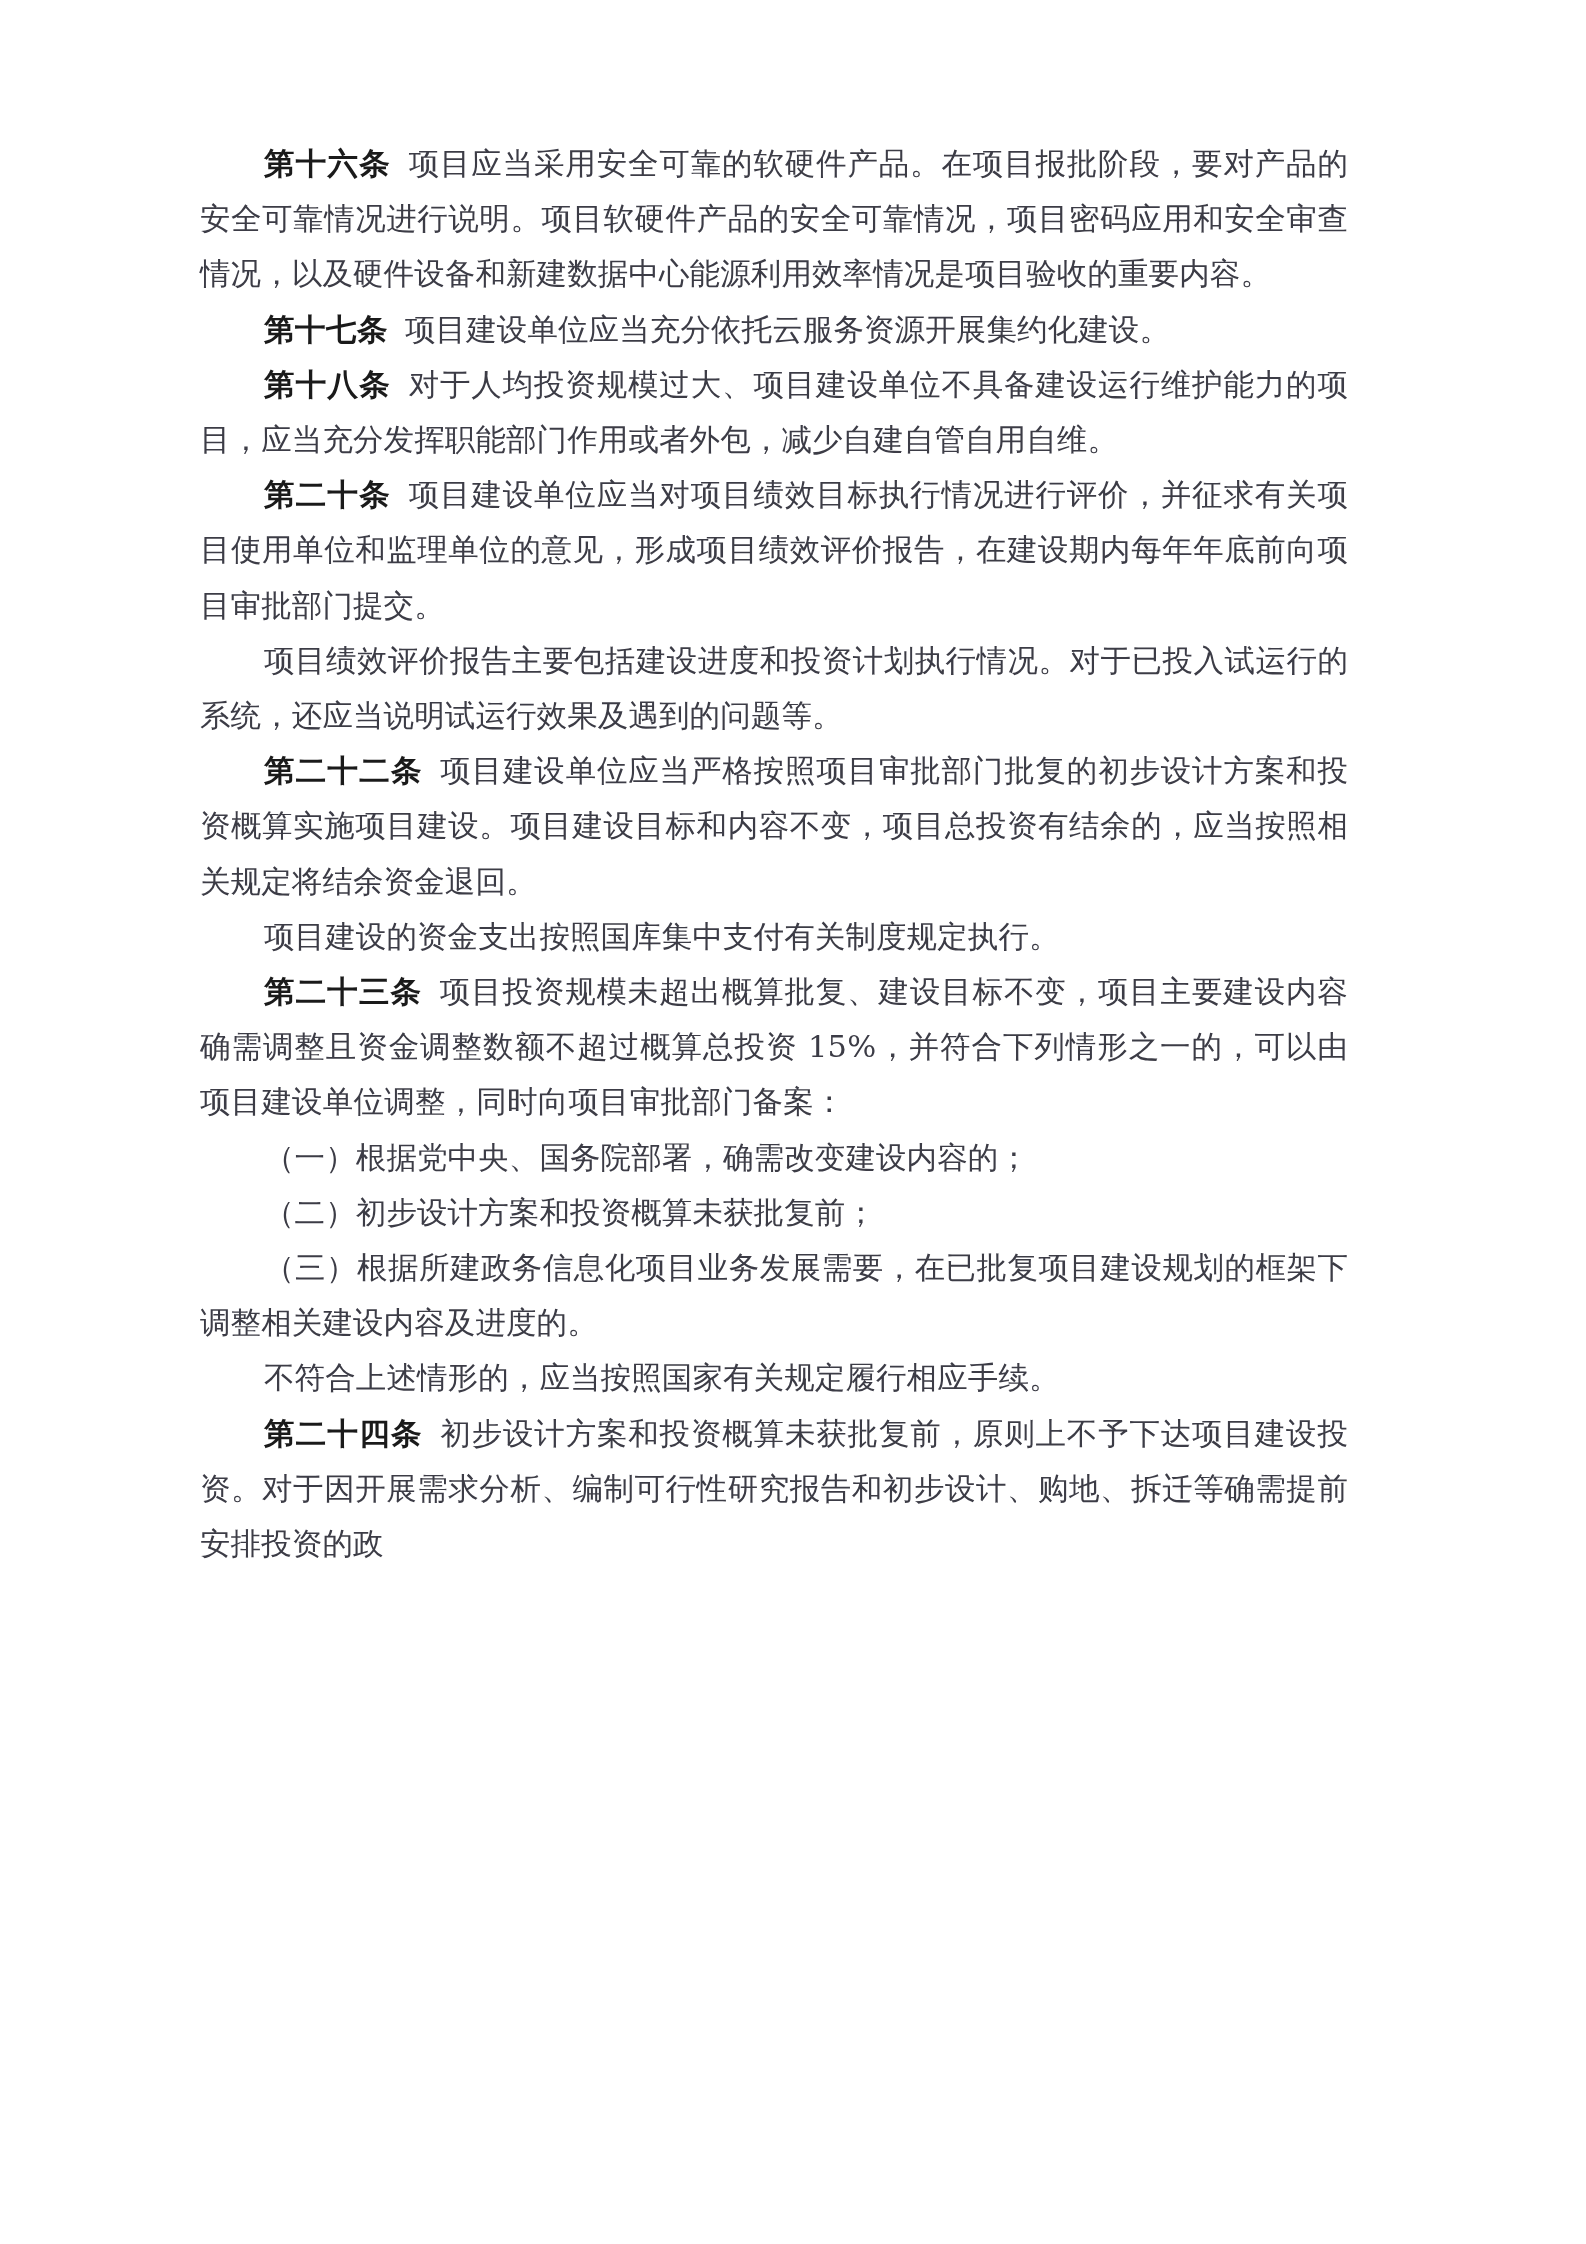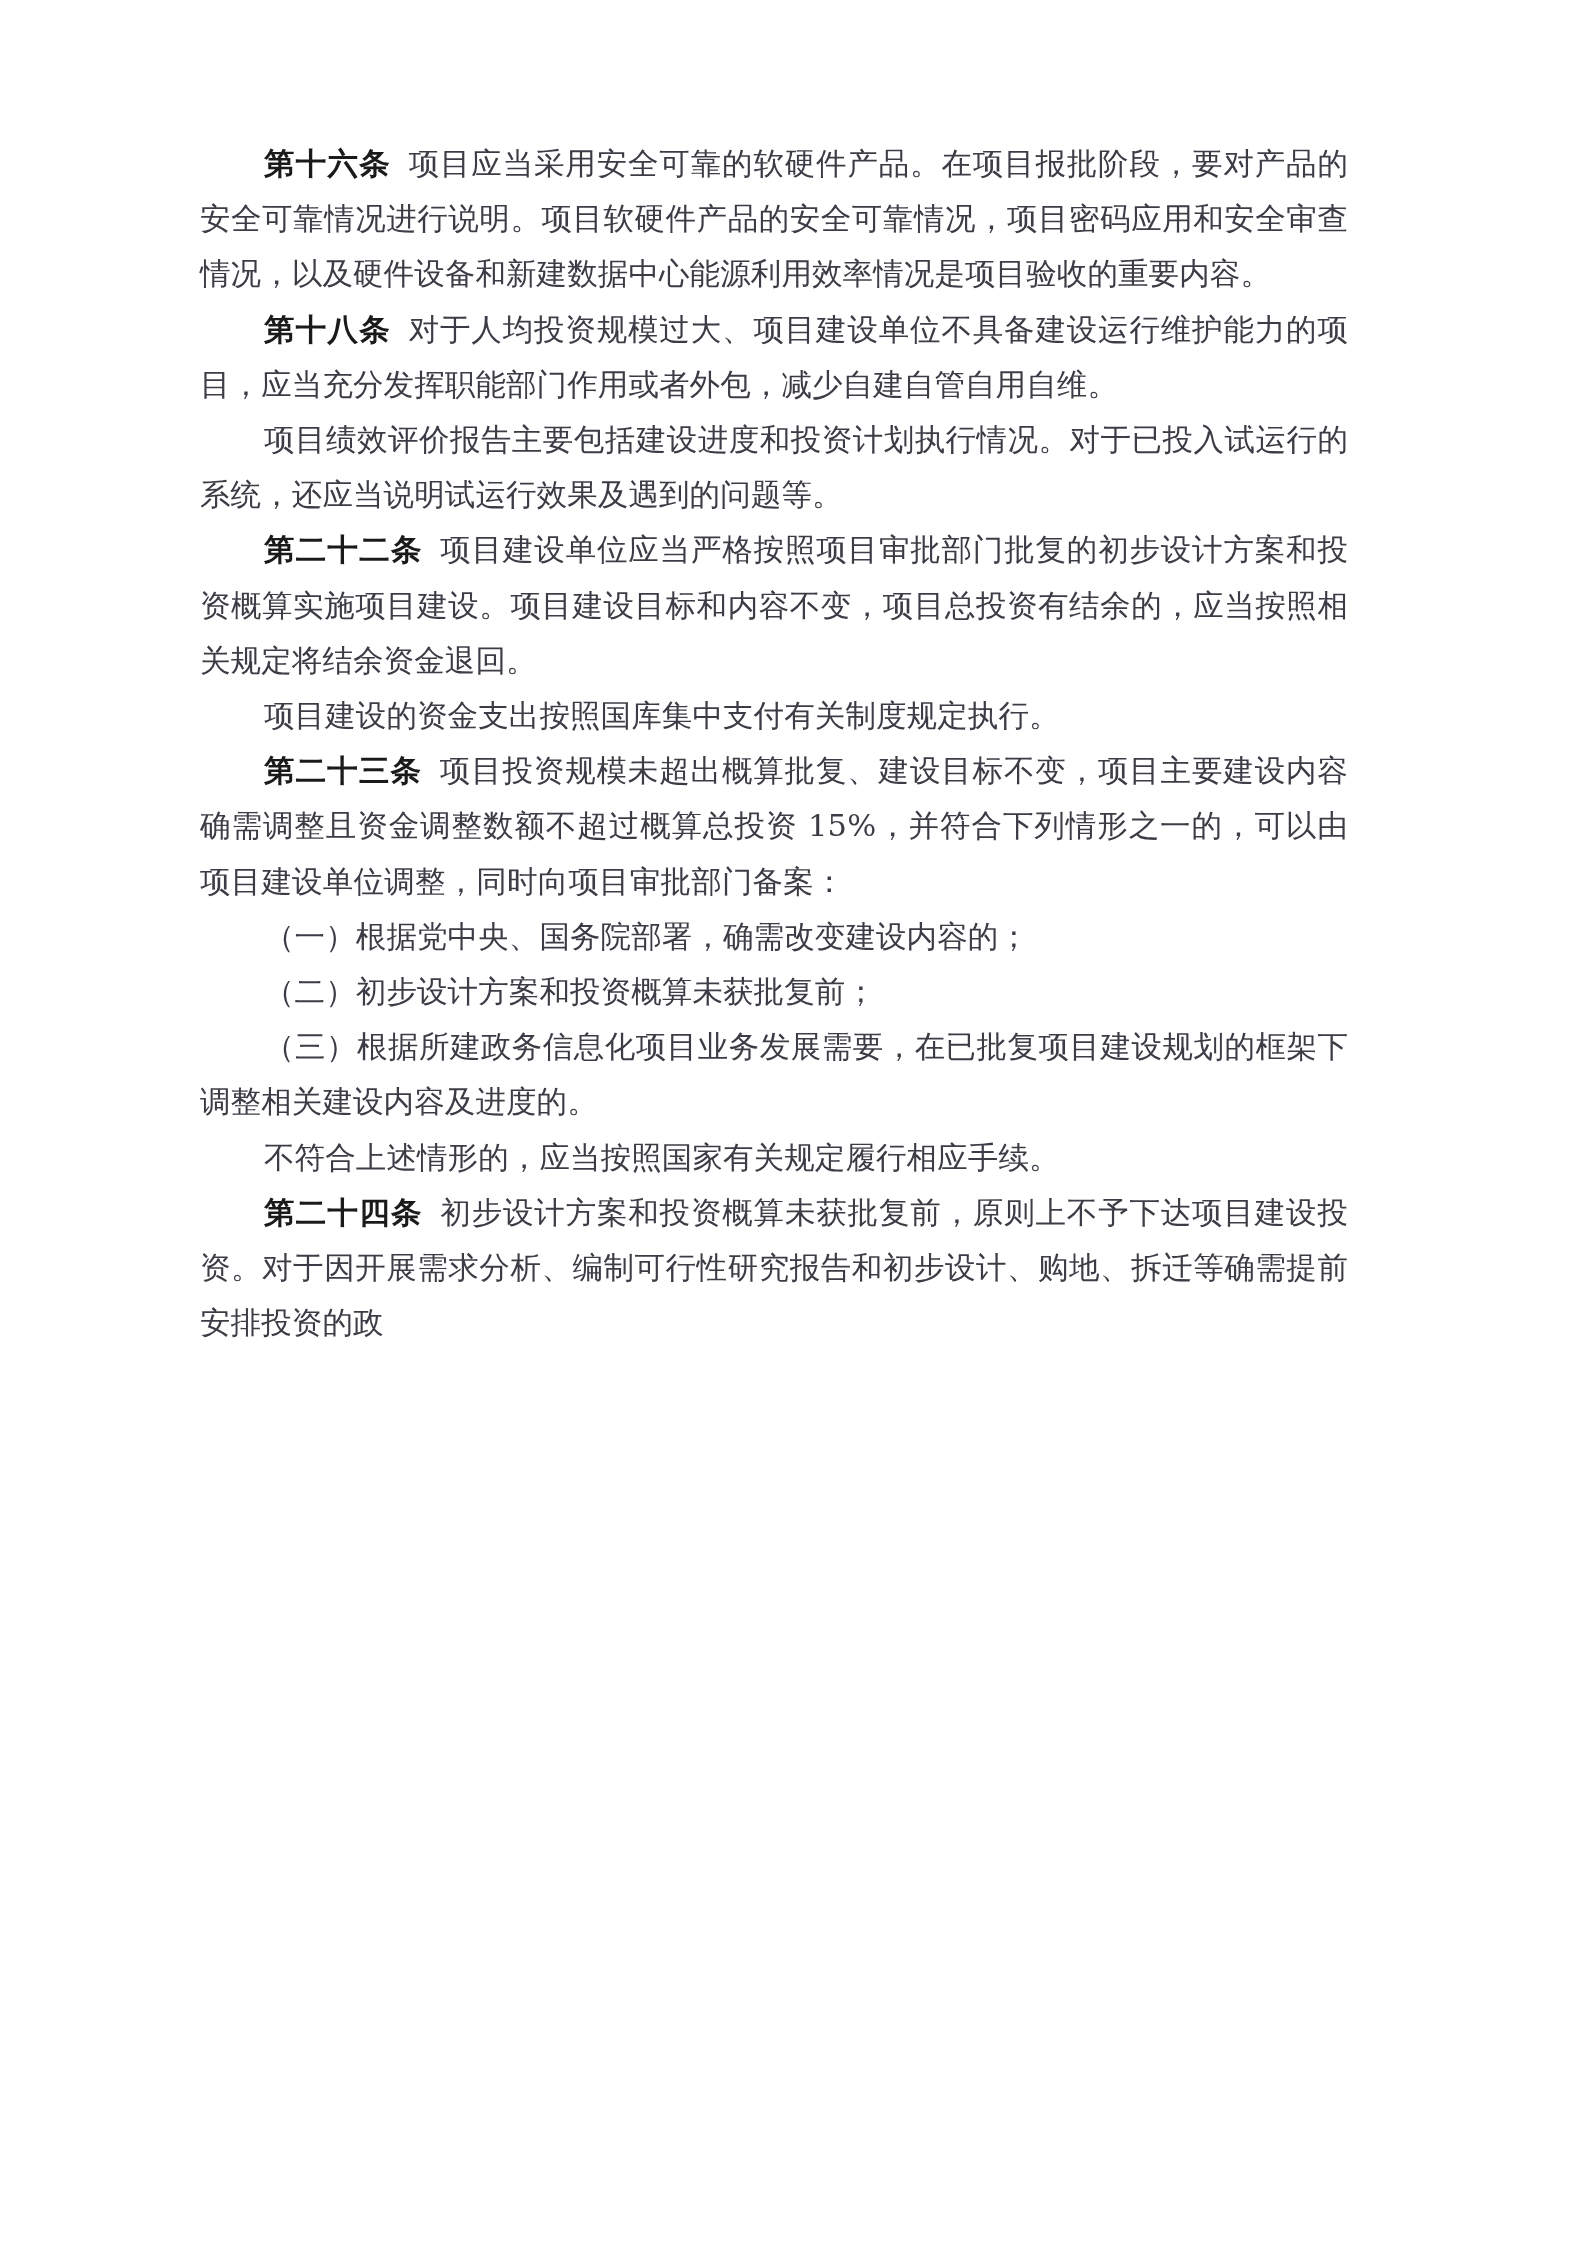--- a/index.html
+++ b/index.html
@@ -57,24 +57,26 @@
   }
 </style>
 </head>
 <body>
 
 <div id="page">
   <div id="doc-body">
 
     <p class="para"><span class="article-label">第十六条</span><span class="article-gap"></span><span>项目应当采用安全可靠的软硬件产品。在项目报批阶段，要对产品的安全可靠情况进行说明。项目软硬件产品的安全可靠情况，项目密码应用和安全审查情况，以及硬件设备和新建数据中心能源利用效率情况是项目验收的重要内容。</span></p>
 
+    <p class="para"><span class="article-label">第十七条</span><span class="article-gap"></span><span>项目建设单位应当充分依托云服务资源开展集约化建设。</span></p>
 
     <p class="para"><span class="article-label">第十八条</span><span class="article-gap"></span><span>对于人均投资规模过大、项目建设单位不具备建设运行维护能力的项目，应当充分发挥职能部门作用或者外包，减少自建自管自用自维。</span></p>
 
 
+    <p class="para"><span class="article-label">第二十条</span><span class="article-gap"></span><span>项目建设单位应当对项目绩效目标执行情况进行评价，并征求有关项目使用单位和监理单位的意见，形成项目绩效评价报告，在建设期内每年年底前向项目审批部门提交。</span></p>
 
     <p class="para"><span>项目绩效评价报告主要包括建设进度和投资计划执行情况。对于已投入试运行的系统，还应当说明试运行效果及遇到的问题等。</span></p>
 
 
     <p class="para"><span class="article-label">第二十二条</span><span class="article-gap"></span><span>项目建设单位应当严格按照项目审批部门批复的初步设计方案和投资概算实施项目建设。项目建设目标和内容不变，项目总投资有结余的，应当按照相关规定将结余资金退回。</span></p>
 
     <p class="para"><span>项目建设的资金支出按照国库集中支付有关制度规定执行。</span></p>
 
     <p class="para"><span class="article-label">第二十三条</span><span class="article-gap"></span><span class="num">项目投资规模未超出概算批复、建设目标不变，项目主要建设内容确需调整且资金调整数额不超过概算总投资 15%，并符合下列情形之一的，可以由项目建设单位调整，同时向项目审批部门备案：</span></p>
 

